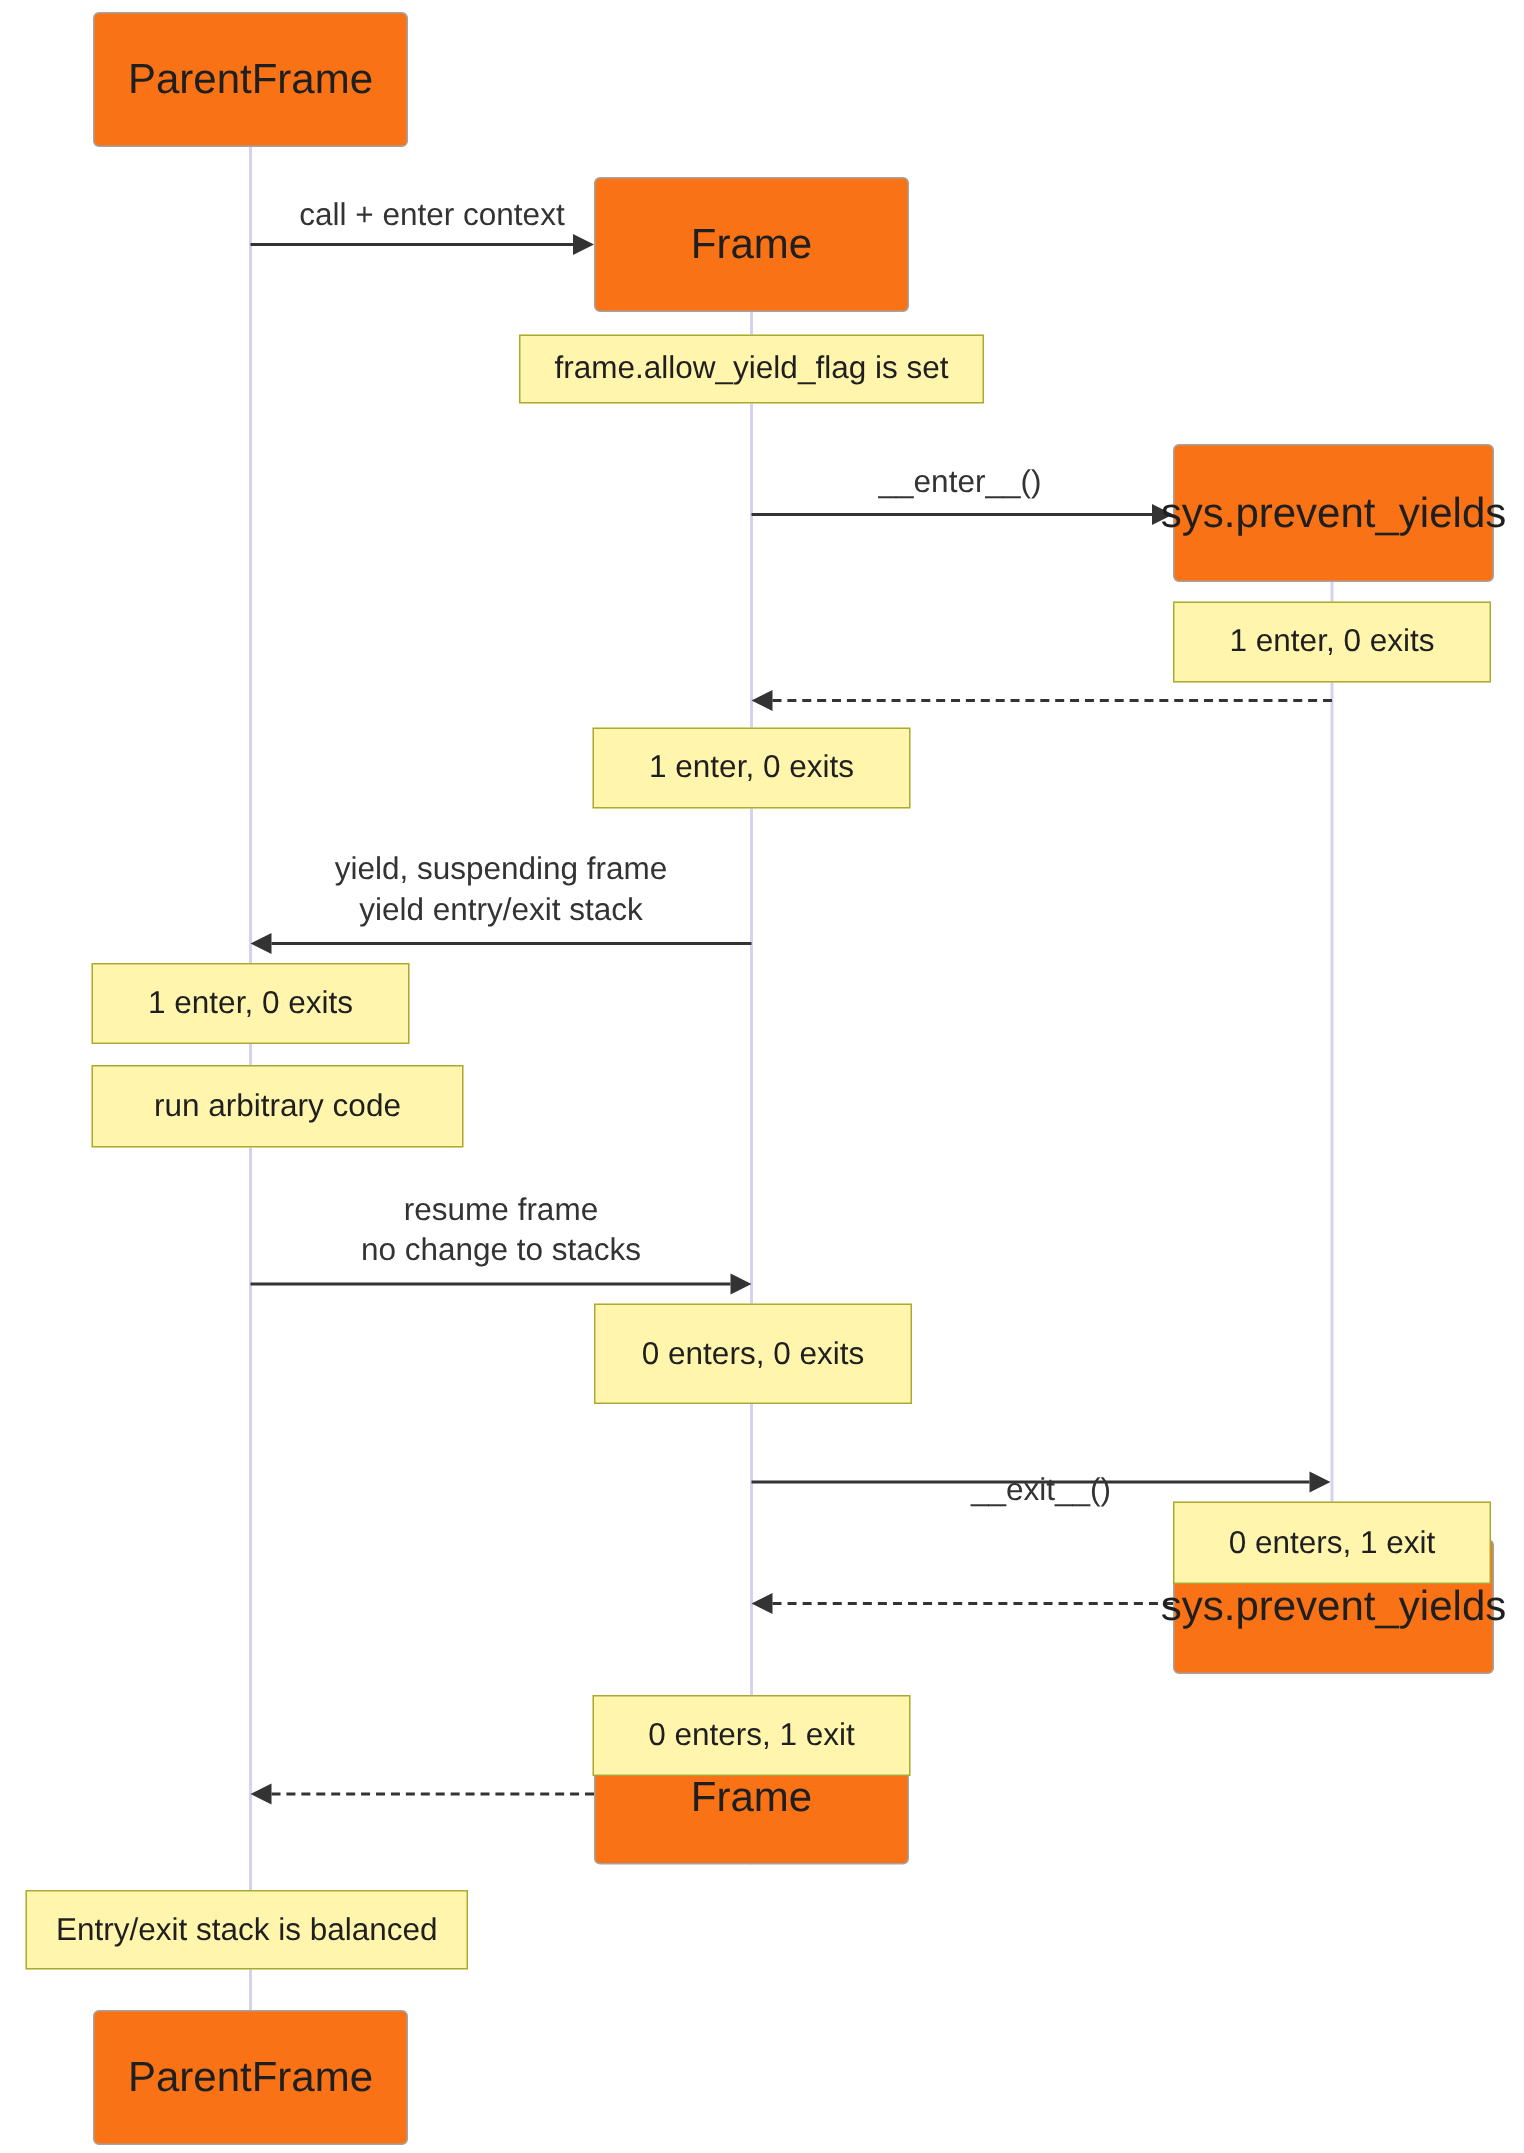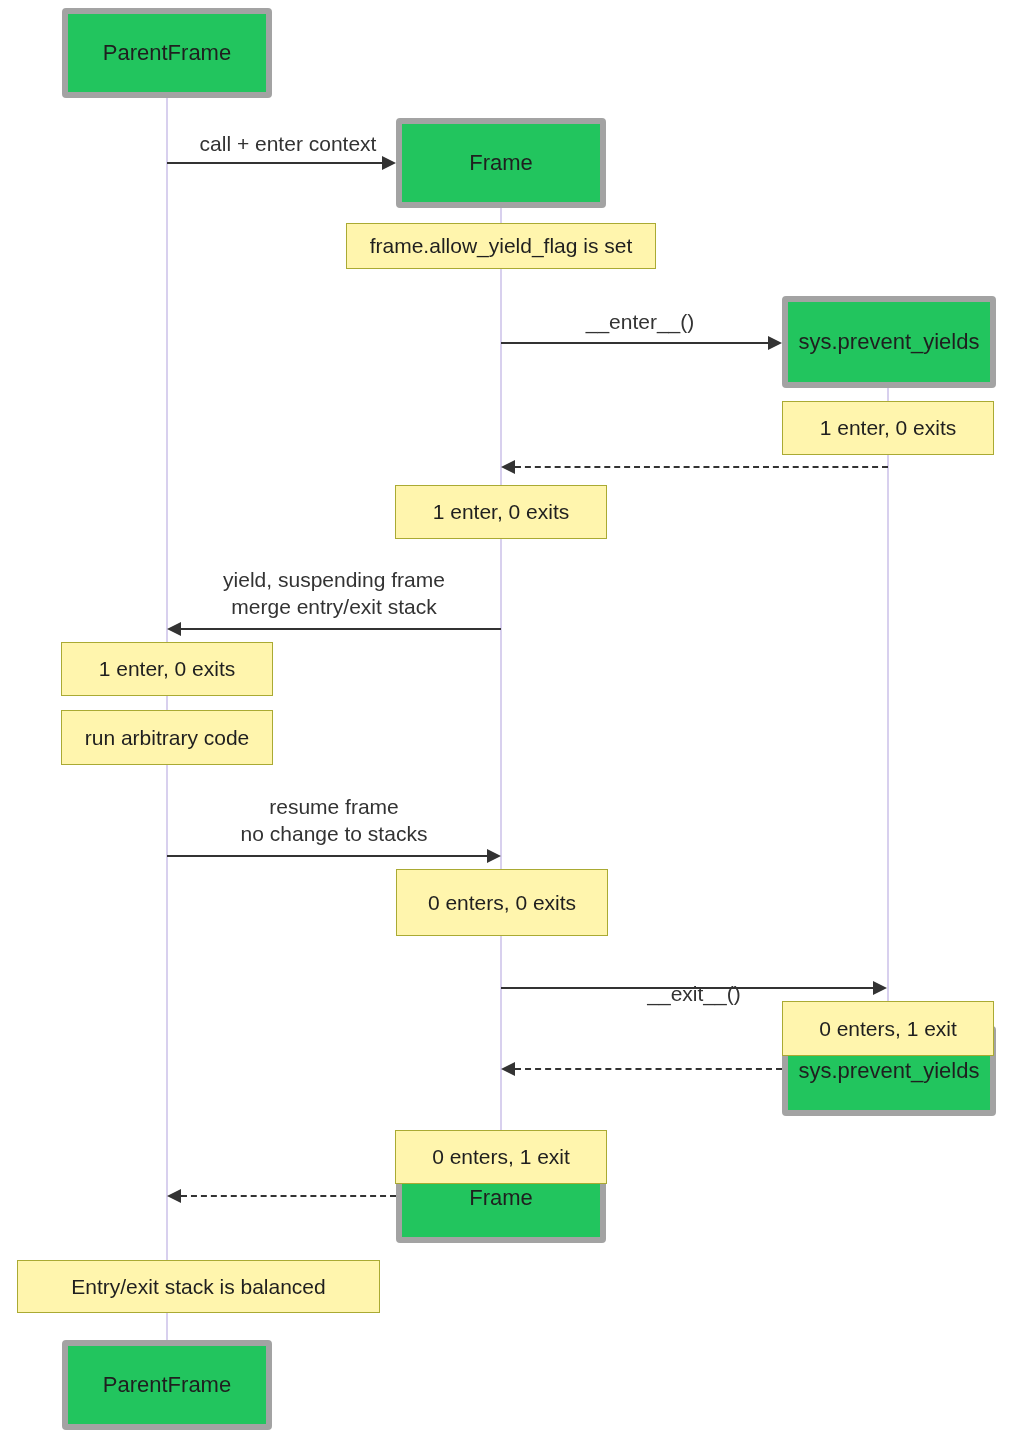--- a/index.html
+++ b/index.html
@@ -10,25 +10,25 @@
     font-family:"Liberation Sans","DejaVu Sans",sans-serif;
     color:#1f1f1f;
     overflow:hidden;
   }
   .lifeline {
     position:absolute; width:2px;
     background:#d8d0ee;
   }
   .actor {
     position:absolute;
-    background:#22c55e;
-    border:6px solid #a3a3a3;
+    background:#f97316;
+    border:1px solid #a3a3a3;
     border-radius:4px;
     display:flex; align-items:center; justify-content:center;
-    font-size:22px; color:#1f1f1f;
+    font-size:28px; color:#1f1f1f;
     box-sizing:border-box;
     white-space:nowrap;
   }
   .note {
     position:absolute;
     background:#fff5ad;
     border:1.5px solid #aaaa33;
     display:flex; align-items:center; justify-content:center;
     font-size:21px; color:#1f1f1f;
     box-sizing:border-box;
@@ -78,21 +78,21 @@
 
   <div class="mlabel" style="left:640px; top:308px;">__enter__()</div>
   <div class="mline" style="left:501px; top:342px; width:268px;"></div>
   <div class="ah-r" style="left:768px; top:336px;"></div>
 
   <div class="mline-dashed" style="left:515px; top:466px; width:373px;"></div>
   <div class="ah-l" style="left:501px; top:460px;"></div>
 
   <div class="mlabel" style="left:334px; top:566px;">
     <div>yield, suspending frame</div>
-    <div>merge entry/exit stack</div>
+    <div>yield entry/exit stack</div>
   </div>
   <div class="mline" style="left:181px; top:628px; width:320px;"></div>
   <div class="ah-l" style="left:167px; top:622px;"></div>
 
   <div class="mlabel" style="left:334px; top:793px;">
     <div>resume frame</div>
     <div>no change to stacks</div>
   </div>
   <div class="mline" style="left:167px; top:855px; width:320px;"></div>
   <div class="ah-r" style="left:487px; top:849px;"></div>
@@ -111,19 +111,19 @@
   <div class="actor" style="left:396px; top:118px; width:210px; height:90px;">Frame</div>
   <div class="actor" style="left:782px; top:296px; width:214px; height:92px;">sys.prevent_yields</div>
   <div class="actor" style="left:782px; top:1026px; width:214px; height:90px;">sys.prevent_yields</div>
   <div class="actor" style="left:396px; top:1153px; width:210px; height:90px;">Frame</div>
   <div class="actor" style="left:62px; top:1340px; width:210px; height:90px;">ParentFrame</div>
 
   <div class="note" style="left:346px; top:223px; width:310px; height:46px;">frame.allow_yield_flag is set</div>
   <div class="note" style="left:782px; top:401px; width:212px; height:54px;">1 enter, 0 exits</div>
   <div class="note" style="left:395px; top:485px; width:212px; height:54px;">1 enter, 0 exits</div>
   <div class="note" style="left:61px; top:642px; width:212px; height:54px;">1 enter, 0 exits</div>
-  <div class="note" style="left:61px; top:710px; width:212px; height:55px;">run arbitrary code</div>
+  <div class="note" style="left:61px; top:710px; width:248px; height:55px;">run arbitrary code</div>
   <div class="note" style="left:396px; top:869px; width:212px; height:67px;">0 enters, 0 exits</div>
   <div class="note" style="left:782px; top:1001px; width:212px; height:55px;">0 enters, 1 exit</div>
   <div class="note" style="left:395px; top:1130px; width:212px; height:54px;">0 enters, 1 exit</div>
-  <div class="note" style="left:17px; top:1260px; width:363px; height:53px;">Entry/exit stack is balanced</div>
+  <div class="note" style="left:17px; top:1260px; width:295px; height:53px;">Entry/exit stack is balanced</div>
 
 </div>
 
 </body></html>

